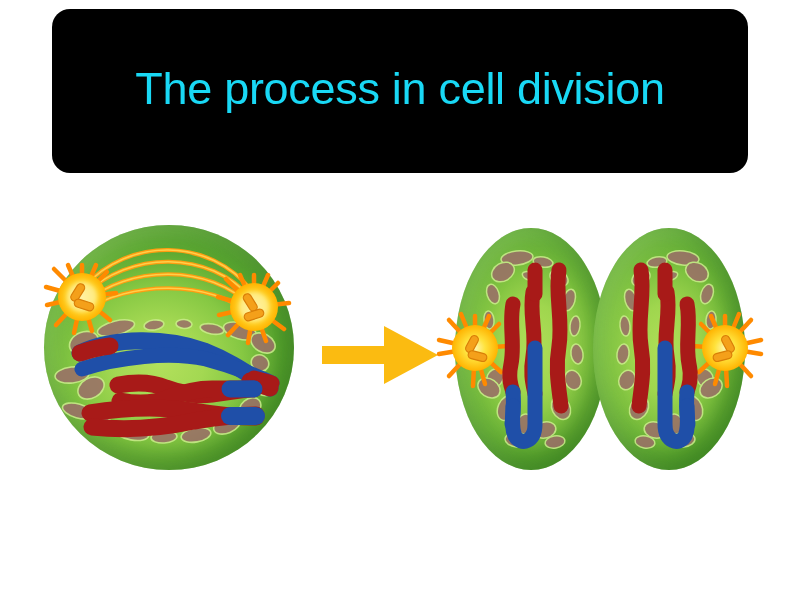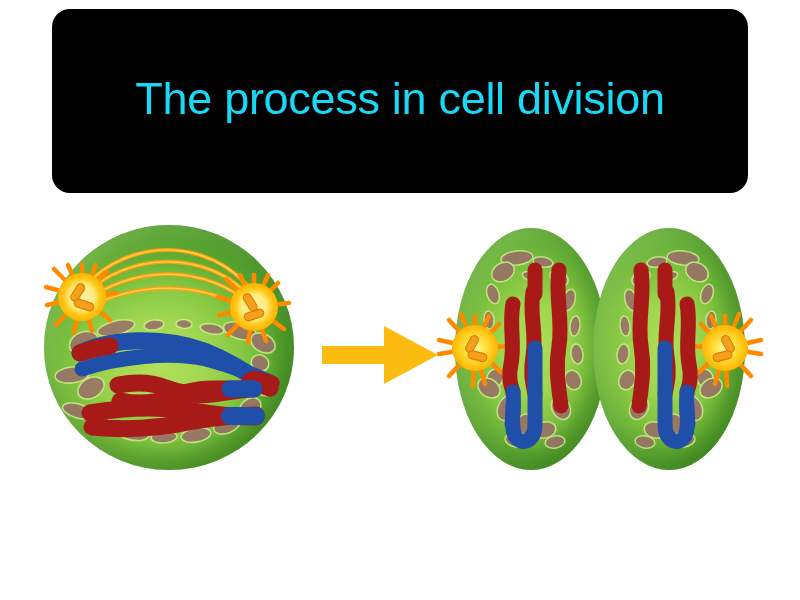--- a/index.html
+++ b/index.html
@@ -10,21 +10,21 @@
     font-family:"Liberation Sans", sans-serif;
     overflow:hidden;
     position:relative;
   }
   #stage{position:absolute;left:0;top:0;width:800px;height:600px;}
 
   
   .banner{
     position:absolute;
     left:52px;top:9px;
-    width:696px;height:184px;
+    width:696px;height:164px;
     background:#000000;
     border-radius:18px;
     box-sizing:border-box;
     display:flex;
     flex-direction:column;
     align-items:center;
     justify-content:center;
     padding:4px 10px 8px;
   }
   .banner-line{

